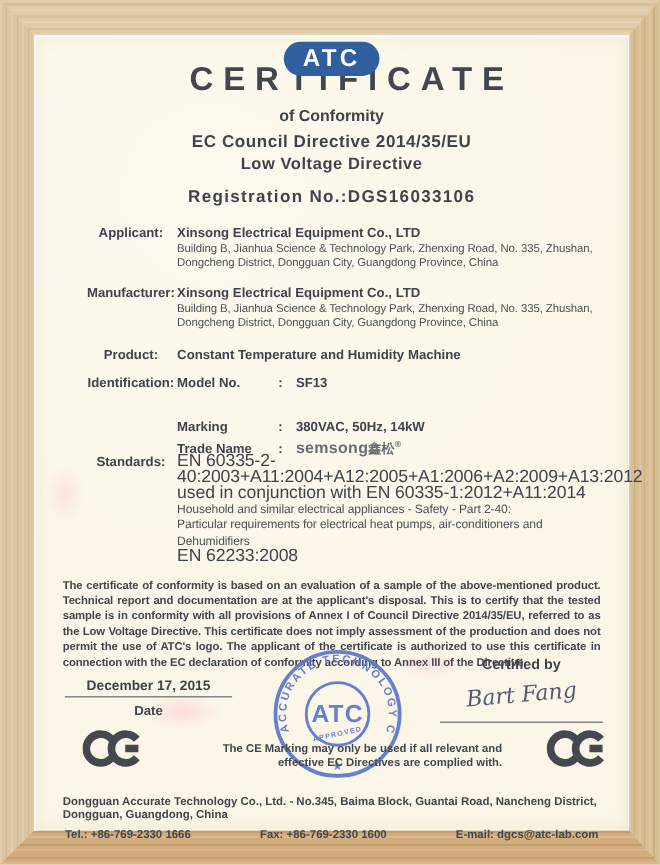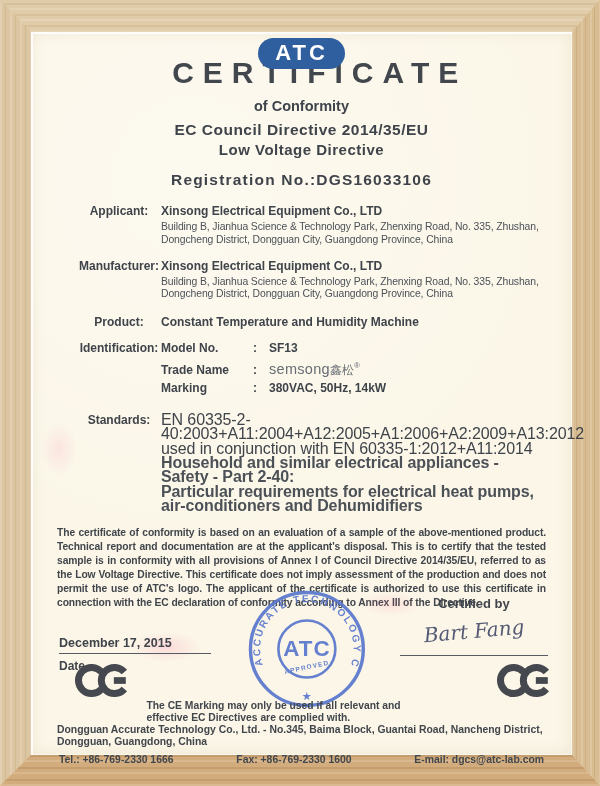--- a/index.html
+++ b/index.html
@@ -60,43 +60,43 @@
   .row{display:flex;margin:0 28px 0 46px;}
   .row+.row{margin-top:12px;}
   .row-label{width:84px;flex:none;font-weight:bold;font-size:12px;text-align:center;}
   .row-content{flex:1;min-width:0;}
   .val-b{font-size:12px;font-weight:bold;}
   .addr{font-size:10.4px;line-height:12.8px;color:#4c5157;letter-spacing:-.1px;margin-top:3px;}
   .ident-row{display:flex;align-items:baseline;height:20px;}
   .ident-name{width:92px;flex:none;font-weight:bold;font-size:12px;}
   .ident-colon{width:16px;flex:none;font-weight:bold;font-size:12px;}
   .ident-value{font-weight:bold;font-size:12px;}
-  .tn{font-size:14.5px;font-weight:normal;color:#676d73;letter-spacing:.3px;}
+  .tn{font-size:14.5px;font-weight:bold;color:#676d73;letter-spacing:.3px;margin-top:38px;}
   .tn-cjk{font-size:12px;letter-spacing:0;}
   .tn-reg{font-size:8px;vertical-align:super;}
   .std-b{font-weight:normal;font-size:16px;line-height:14.3px;letter-spacing:-.1px;}
-  .std-r{font-weight:bold;font-size:16px;line-height:14.3px;color:#4c5157;letter-spacing:-.1px;}
+  .std-r{font-weight:normal;font-size:11px;line-height:14.3px;color:#4c5157;letter-spacing:-.1px;}
   
   .statement{
     margin:13px 26px 0 26px;text-align:justify;
     font-size:10.3px;font-weight:bold;line-height:13.9px;letter-spacing:-.1px;color:#41464c;
   }
   
   .signoff{position:relative;height:104px;margin-top:2px;}
-  .date-block{position:absolute;left:28px;top:24px;width:152px;}
+  .date-block{position:absolute;left:28px;top:4px;width:152px;text-align:center;}
   .date-value{font-size:12.5px;font-weight:bold;padding-bottom:3px;border-bottom:1.6px solid #565b62;}
   .date-label{margin-top:5px;font-weight:bold;font-size:12px;}
   .certified-block{position:absolute;right:24px;top:-16px;width:148px;text-align:center;}
   .cb-title{font-size:13px;font-weight:bold;}
   .sig-wrap{border-bottom:1.4px solid #565b62;margin-top:0;}
   .stamp-wrap{position:absolute;left:50%;top:-24px;transform:translateX(-46%);opacity:.92;}
   .ce-left{position:absolute;left:44px;top:50px;}
   .ce-right{position:absolute;right:18px;top:50px;}
   .ce-note{
-    position:absolute;left:50%;top:88px;transform:translateX(-50%);width:310px;text-align:left;
+    position:absolute;left:50%;top:64px;transform:translateX(-50%);width:310px;text-align:right;
     font-size:10.3px;font-weight:bold;line-height:12.6px;color:#41464c;
   }
   
   .issuer{margin:8px 26px 0 26px;font-size:10.4px;font-weight:bold;line-height:12.2px;color:#41464c;}
   .contact{display:flex;justify-content:space-between;margin:6px 28px 0 28px;font-size:10.4px;font-weight:bold;color:#41464c;}
 </style>
 </head>
 <body>
 
 <div class="frame-side frame-top"></div>
@@ -163,20 +163,21 @@
         </div>
       </div>
     </div>
 
     <div class="row">
       <div class="row-label">Standards:</div>
       <div class="row-content">
         <div class="std-b">EN 60335-2-40:2003+A11:2004+A12:2005+A1:2006+A2:2009+A13:2012 used in conjunction with EN 60335-1:2012+A11:2014</div>
         <div class="std-r">Household and similar electrical appliances - Safety - Part 2-40:</div>
         <div class="std-r">Particular requirements for electrical heat pumps, air-conditioners and Dehumidifiers</div>
+        <div class="std-b">EN 62233:2008</div>
       </div>
     </div>
   </div>
 
   <div class="statement">The certificate of conformity is based on an evaluation of a sample of the above-mentioned product. Technical report and documentation are at the applicant's disposal. This is to certify that the tested sample is in conformity with all provisions of Annex I of Council Directive 2014/35/EU, referred to as the Low Voltage Directive. This certificate does not imply assessment of the production and does not permit the use of ATC's logo. The applicant of the certificate is authorized to use this certificate in connection with the EC declaration of conformity according to Annex III of the Directive.</div>
 
   <div class="signoff">
 
     <div class="date-block">
       <div class="date-value">December 17, 2015</div>

